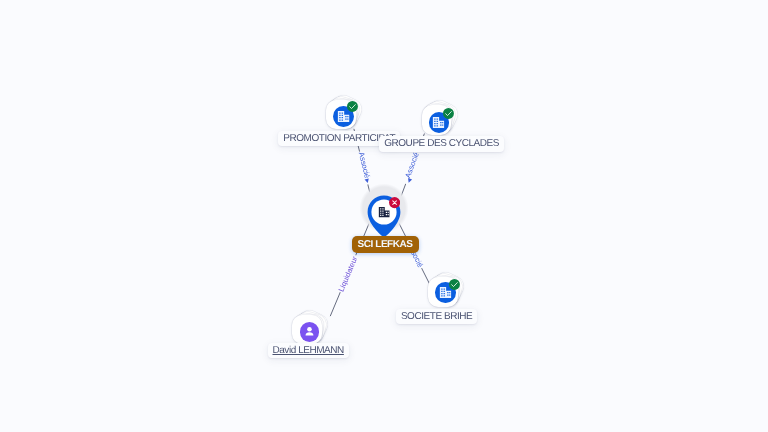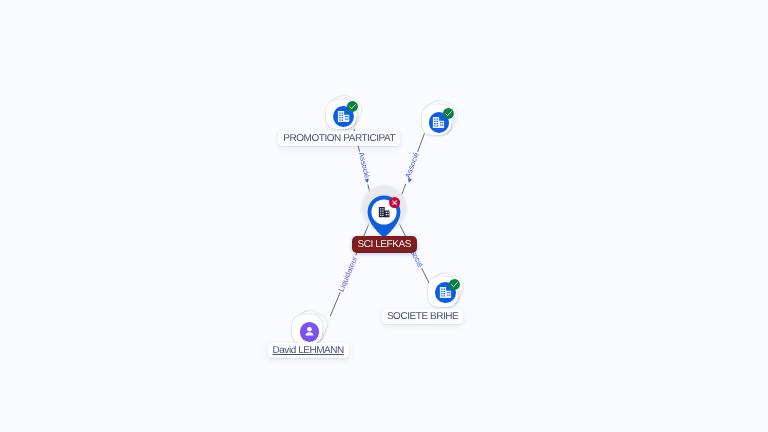--- a/index.html
+++ b/index.html
@@ -12,23 +12,23 @@
   #edgelabels{z-index:2;}
   #nodes{z-index:3;}
   #labels{z-index:4;}
   .node{position:absolute;}
   .node svg{display:block;}
   svg{display:block;}
   .nlabel{position:absolute;white-space:nowrap;
         background:#fbfcfe;border-radius:4px;padding:3.2px 4.9px 3.2px 4.9px;
         font-size:10px;line-height:9px;color:#4a5271;letter-spacing:-.45px;
         box-shadow:0 1px 2px rgba(40,50,90,.085),0 2px 9px rgba(40,50,90,.075);}
-  .nlabel.sel{background:#7f1d1d;color:#f2f8ff;border-radius:5px;
+  .nlabel.sel{background:#a16207;color:#f2f8ff;border-radius:5px;
         box-shadow:0 1px 4px rgba(20,100,228,.33);padding:4px 6px 4px 6px;
-        font-size:10px;line-height:9px;}
+        font-size:10px;line-height:9px;font-weight:bold;}
 </style>
 </head>
 <body>
 
 <div id="stage">
   <svg class="layer" id="edges" viewBox="0 0 768 432">
       <g>
         <path d="M 354 129.2 Q 362.9 164.8 371.8 200.4" stroke="#535a70" stroke-width=".9" fill="none" stroke-linecap="round"></path>
       </g>
       <g>
@@ -162,17 +162,18 @@
         <div style="position: absolute; left: 18.7px; top: 18.4px; width: 19.6px; height: 19.6px; border-radius: 50%; background: rgb(123, 82, 240); display: flex; align-items: center; justify-content: center;">
           <svg width="12.936000000000002" height="12.936000000000002" viewBox="0 0 24 24">
     <circle cx="12" cy="7.9" r="4.25" fill="#ffffff"></circle>
     <path fill="#ffffff" d="M12 13.3c-4.0 0-7.25 2.6-7.25 5.1V19.6h14.5V18.4C19.25 15.9 16.0 13.3 12 13.3z"></path>
   </svg>
         </div>
       </div>
     </div>
   <div class="layer" id="labels">
       <div class="nlabel" style="left: 278.4px; top: 131.1px;">PROMOTION PARTICIPAT</div>
+      <div class="nlabel" style="left: 379.3px; top: 136.3px;">GROUPE DES CYCLADES</div>
       <div class="nlabel sel" style="left: 351.6px; top: 235.9px;">SCI LEFKAS</div>
-      <div class="nlabel" style="left: 382px; top: 308.7px;">SOCIETE BRIHE</div>
+      <div class="nlabel" style="left: 396px; top: 308.7px;">SOCIETE BRIHE</div>
       <div class="nlabel" style="left: 267.6px; top: 342.7px; text-decoration: underline;">David LEHMANN</div>
     </div>
 </div>
 
 </body></html>

